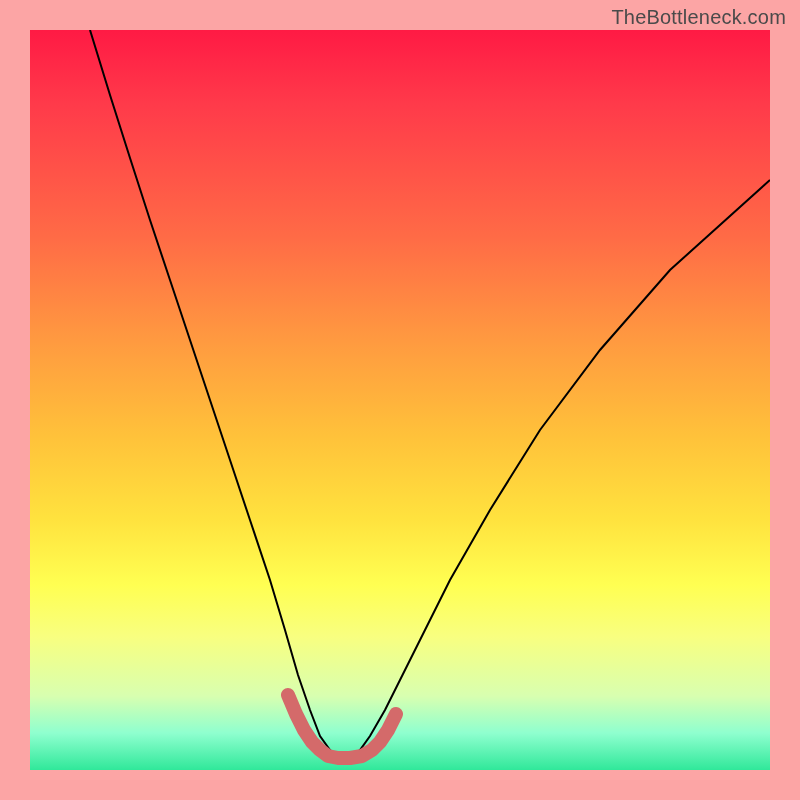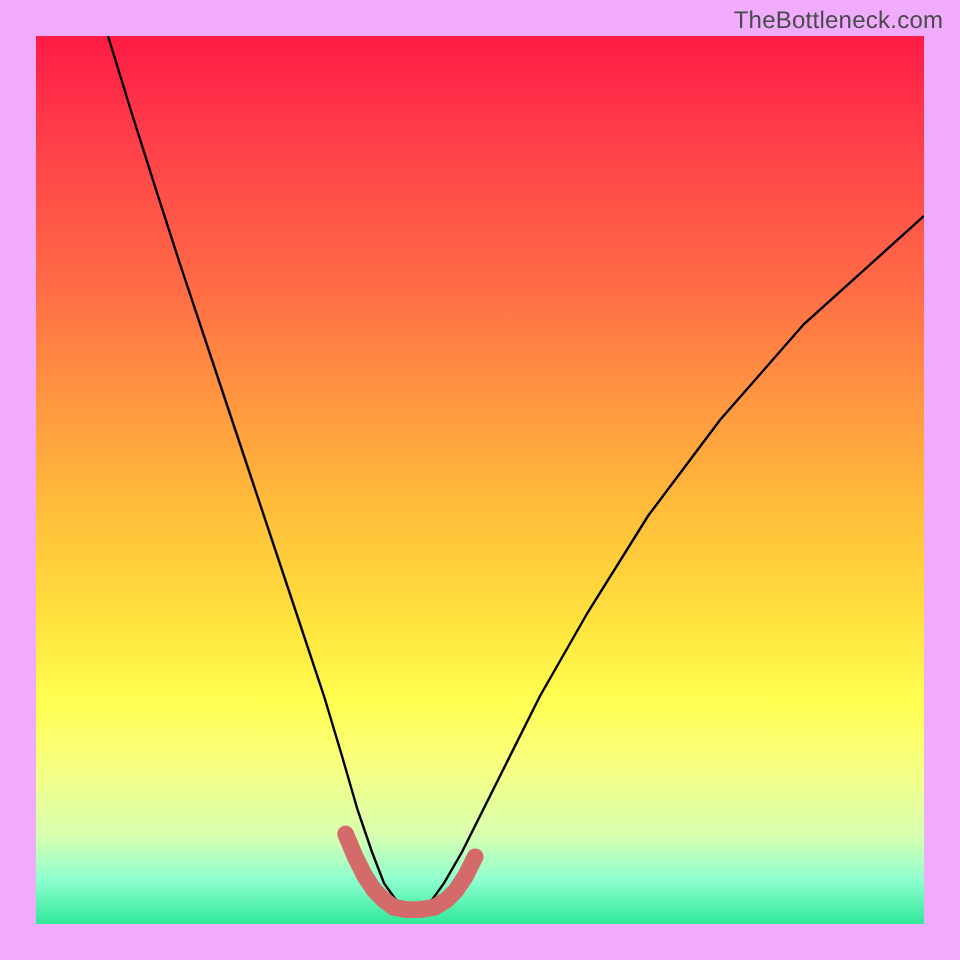--- a/index.html
+++ b/index.html
@@ -10,21 +10,21 @@
     background: #000;
     overflow: hidden;
     font-family: Arial, Helvetica, sans-serif;
   }
   .frame {
     position: absolute;
     left: 0;
     top: 0;
     width: 800px;
     height: 800px;
-    background: #f0abfc;
+    background: #fca5a5;
   }
   .plot {
     position: absolute;
     left: 30px;
     top: 30px;
     width: 740px;
     height: 740px;
     background: linear-gradient(
       to bottom,
       #ff1a44 0%,

